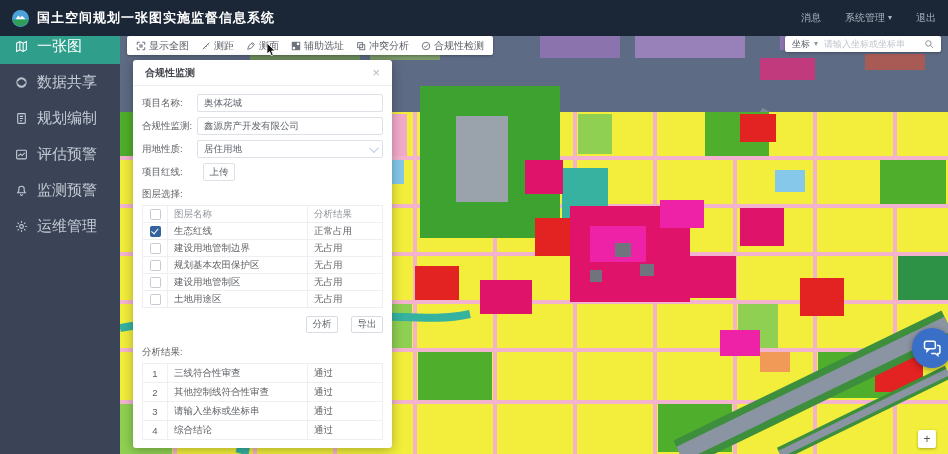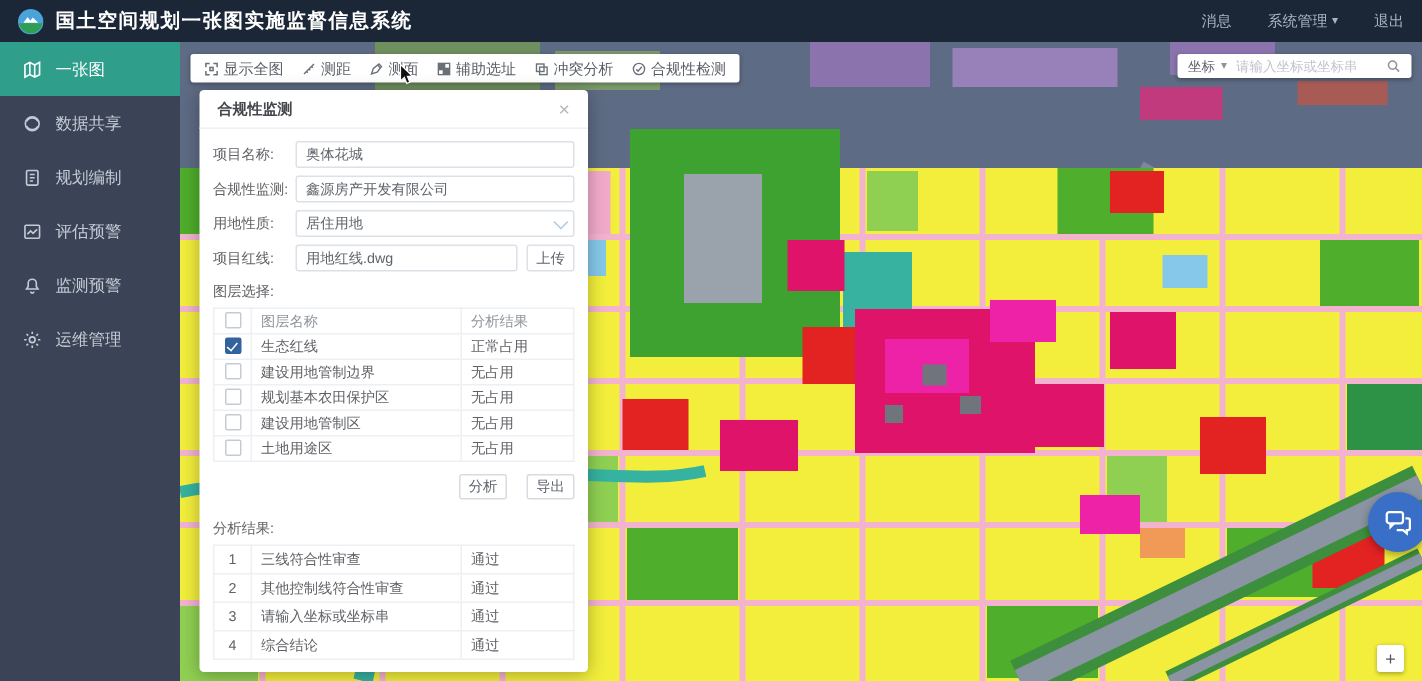--- a/index.html
+++ b/index.html
@@ -2,31 +2,31 @@
 <html><head>
 <meta charset="utf-8">
 <style>
   html,body{margin:0;padding:0}
   body{
     width:948px;height:454px;overflow:hidden;position:relative;
     font-family:"Liberation Sans","DejaVu Sans",sans-serif;
     background:#1b2636;-webkit-font-smoothing:antialiased;
   }
   
-  .header{position:absolute;left:0;top:0;width:948px;height:28px;background:#1b2636;
+  .header{position:absolute;left:0;top:0;width:948px;height:36px;background:#1b2636;
     display:flex;align-items:center;padding:0 12px;box-sizing:border-box;z-index:50}
   .logo{width:17px;height:17px;margin-right:8px;flex:none}
   .app-title{font-size:13px;font-weight:bold;color:#fff;letter-spacing:1px;white-space:nowrap}
   .header-nav{margin-left:auto;display:flex;align-items:center;gap:24px;font-size:10px;color:#aab3bf}
   .header-link{display:flex;align-items:center;gap:3px;cursor:pointer;white-space:nowrap}
   .caret-down{font-size:8px;color:#aab3bf;line-height:1}
   
   .sidebar{position:absolute;left:0;top:28px;width:120px;bottom:0;background:#3b4456;z-index:40}
   .side-item{height:36px;display:flex;align-items:center;padding-left:15px;gap:9px;
-    color:#c4cbd6;font-size:11px;cursor:pointer;white-space:nowrap}
+    color:#c4cbd6;font-size:15px;cursor:pointer;white-space:nowrap}
   .side-item.active{background:#2f9f8c;color:#fff}
   .side-item svg{width:13px;height:13px;flex:none}
   
   .map{position:absolute;left:120px;top:28px;width:828px;height:426px;overflow:hidden;background:#99a1ab}
   .map svg{display:block}
   
   .toolbar{position:absolute;left:127px;top:36px;height:19px;background:#fff;border-radius:2px;
     box-shadow:0 1px 3px rgba(0,0,0,.3);display:flex;align-items:center;gap:12px;
     padding:0 9px;z-index:60;font-size:10px;color:#5a5e66;white-space:nowrap}
   .tool-btn{display:flex;align-items:center;gap:3px;cursor:pointer}
@@ -326,23 +326,20 @@
     </div>
     <div class="form-row">
       <span class="form-label">用地性质:</span>
       <span class="form-control">
         <span>居住用地</span>
         <span class="chevron"></span>
       </span>
     </div>
     <div class="form-row">
       <span class="form-label">项目红线:</span>
-      <span class="form-control">
-        <span>用地红线.dwg</span>
-      </span>
       <span class="upload-btn">上传</span>
     </div>
 
     <div class="section-label">图层选择:</div>
     <table>
       <tbody>
           <tr>
         <th class="col-check"><span class="checkbox"></span></th>
         <th>图层名称</th>
         <th class="col-result">分析结果</th>

